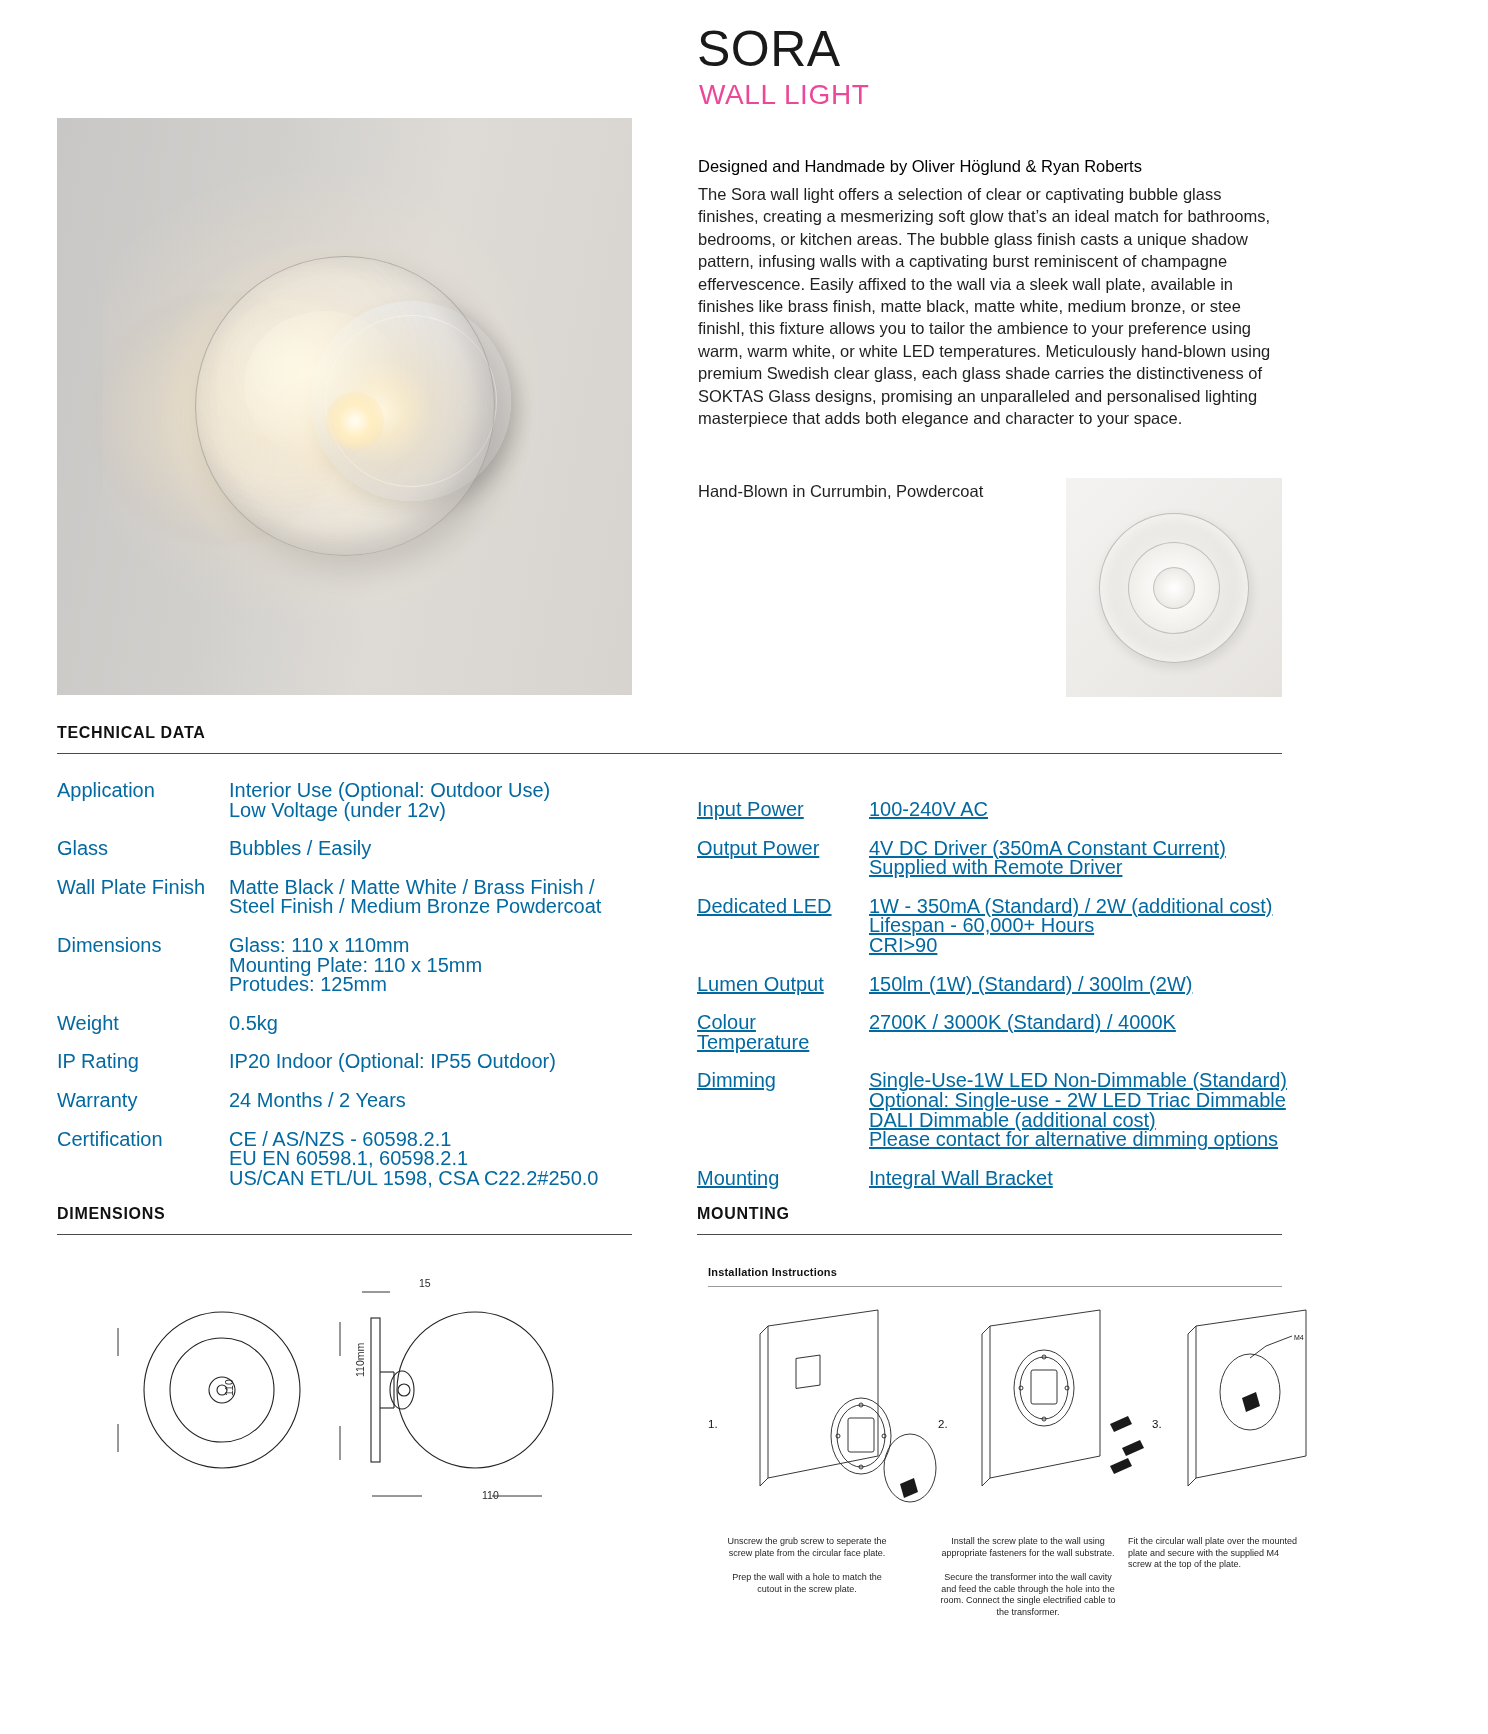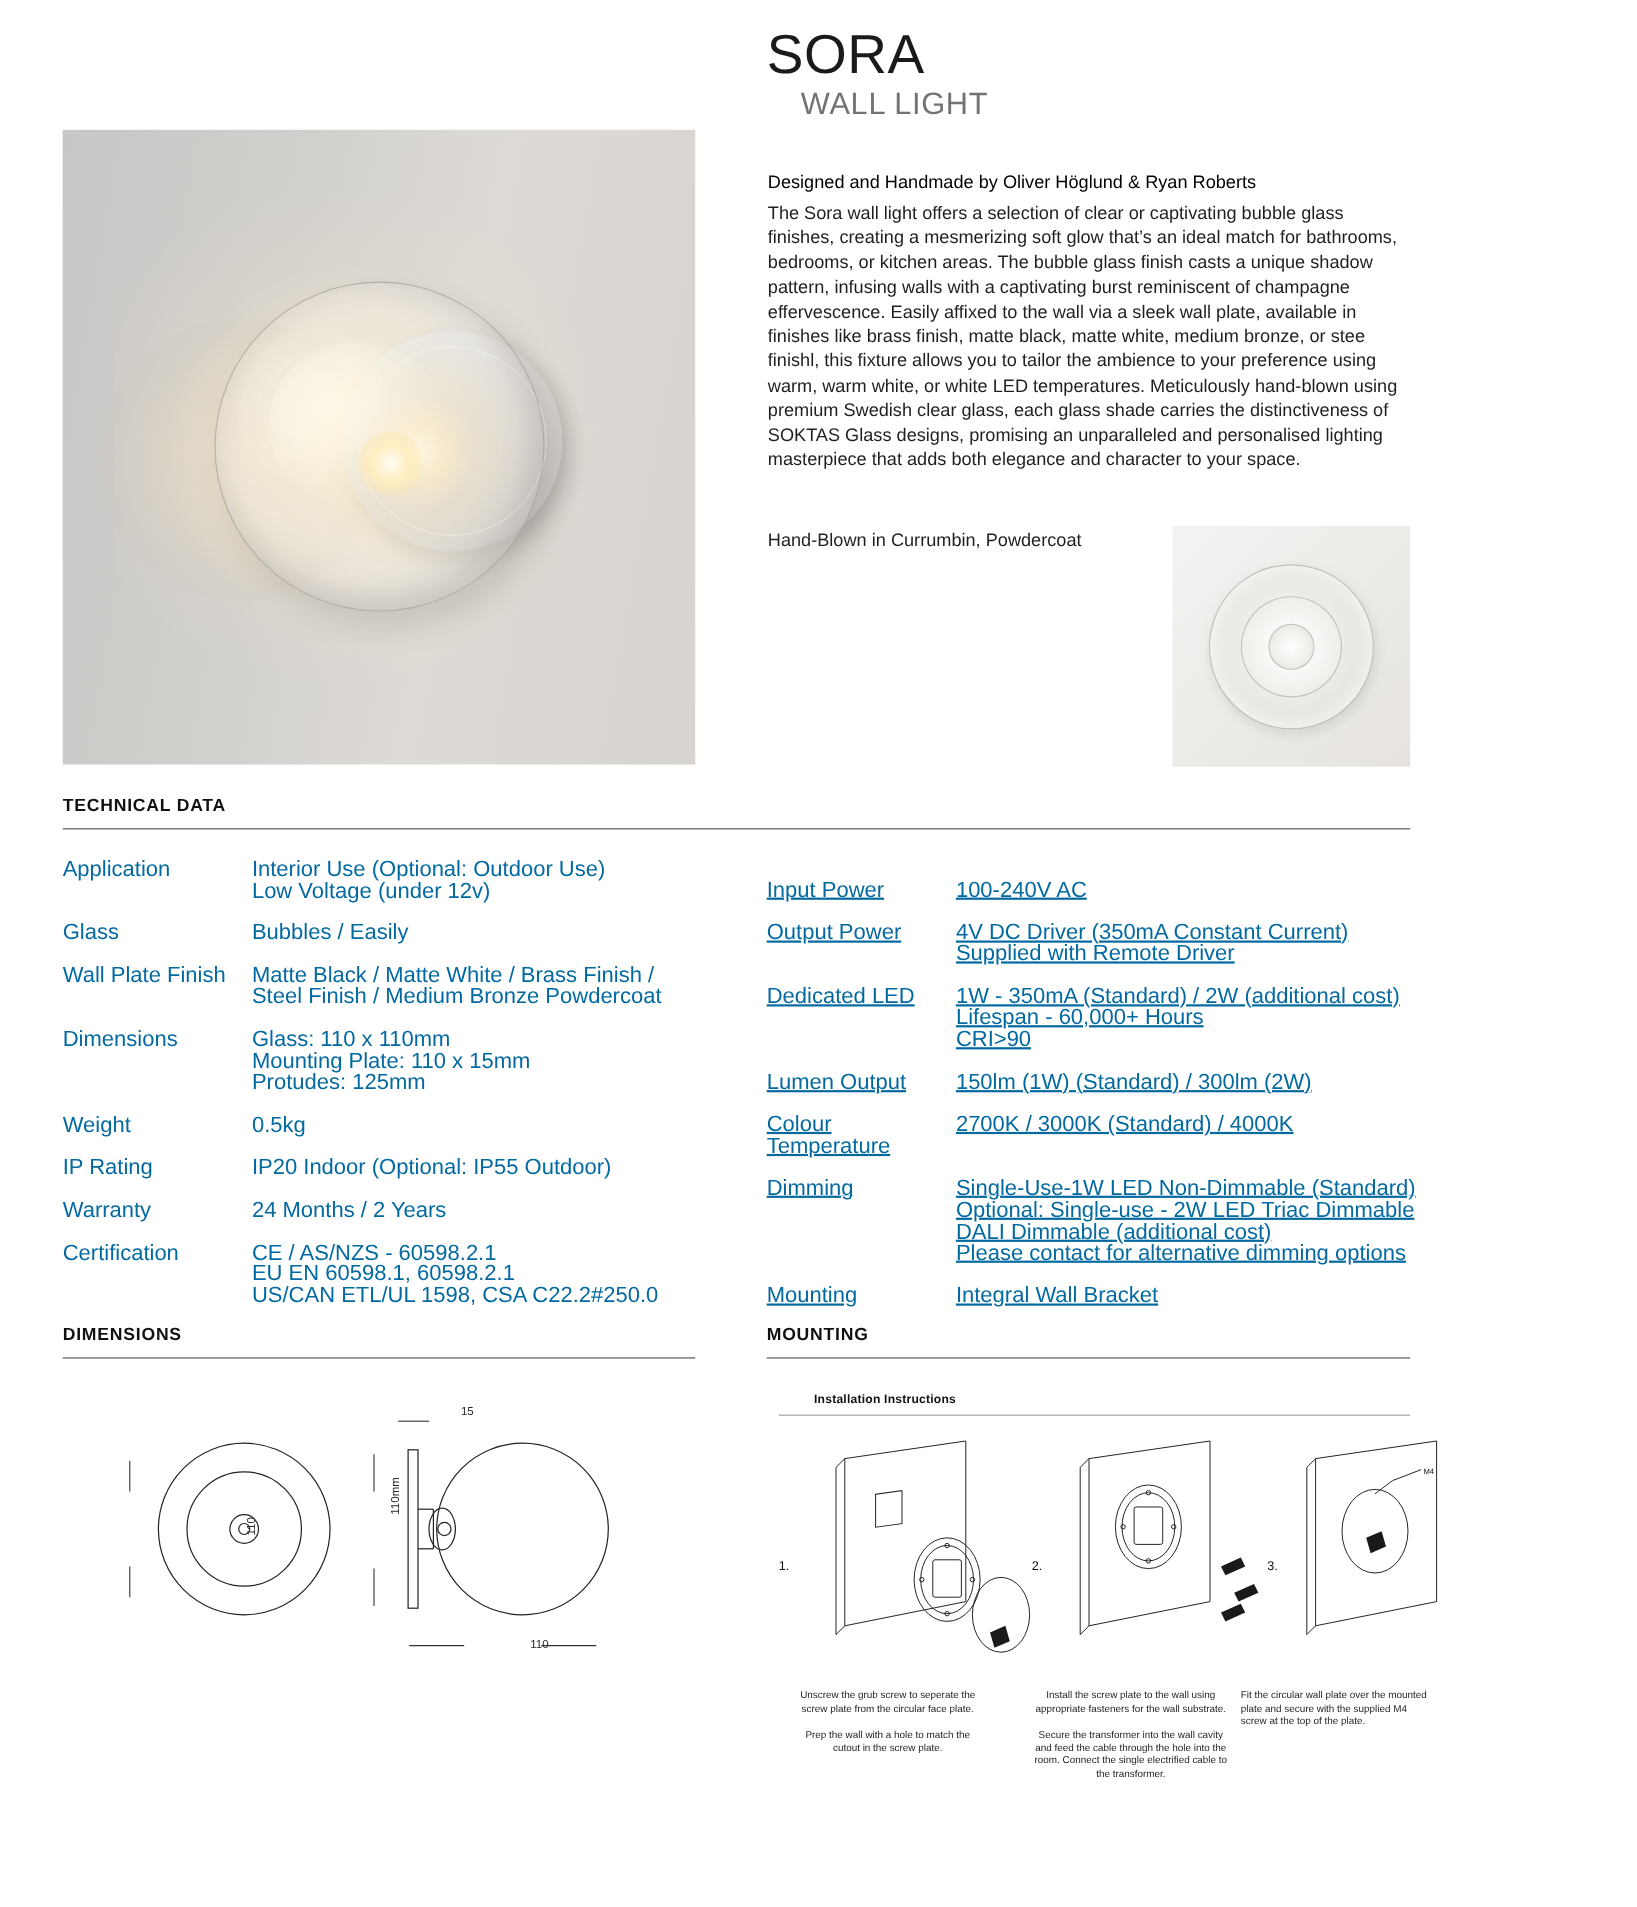--- a/index.html
+++ b/index.html
@@ -90,21 +90,21 @@
     border:1px solid rgba(150,147,142,0.45);
   }
 
   
   .title {
     position:absolute; left:697px; top:24px;
     font-size:50px; font-weight:400; letter-spacing:0.5px; line-height:1.0; color:#1a1a1a;
   }
   .subtitle {
     position:absolute; left:699px; top:79px;
-    font-size:28px; font-weight:300; letter-spacing:0.6px; color:#737373;margin-left:29px;
+    font-size:28px; font-weight:300; letter-spacing:0.6px; color:#ec4899;
   }
   .designer {
     position:absolute; left:698px; top:157px;
     font-size:16.5px; font-weight:400; color:#000000;
   }
   .desc {
     position:absolute; left:698px; top:183px; width:576px;
     font-size:16.5px; line-height:22.4px; color:#1f1f1f; text-align:left;
   }
   .handblown {
@@ -126,21 +126,21 @@
   .spec-val { line-height:19.6px; }
   .spec-val div { white-space:nowrap; }
 
   
   .dimwrap { position:absolute; }
   .dimlabel { position:absolute; font-size:10.5px; color:#2a2a2a; }
   .vlabel { transform: rotate(-90deg); transform-origin: 0 0; }
 
   
   .inst-title {
-    position:absolute; font-size:11px; font-weight:bold; color:#111; letter-spacing:0.2px;margin-left:32px;
+    position:absolute; font-size:11px; font-weight:bold; color:#111; letter-spacing:0.2px;
   }
   .inst-rule { position:absolute; height:1px; background:#9a9a9a; }
   .step-num { position:absolute; font-size:11.5px; color:#111; }
   .step-cap {
     position:absolute; font-size:9px; line-height:11.5px; color:#1f1f1f; text-align:center;
   }
   svg { display:block; overflow:visible; }
 </style>
 </head>
 <body>

